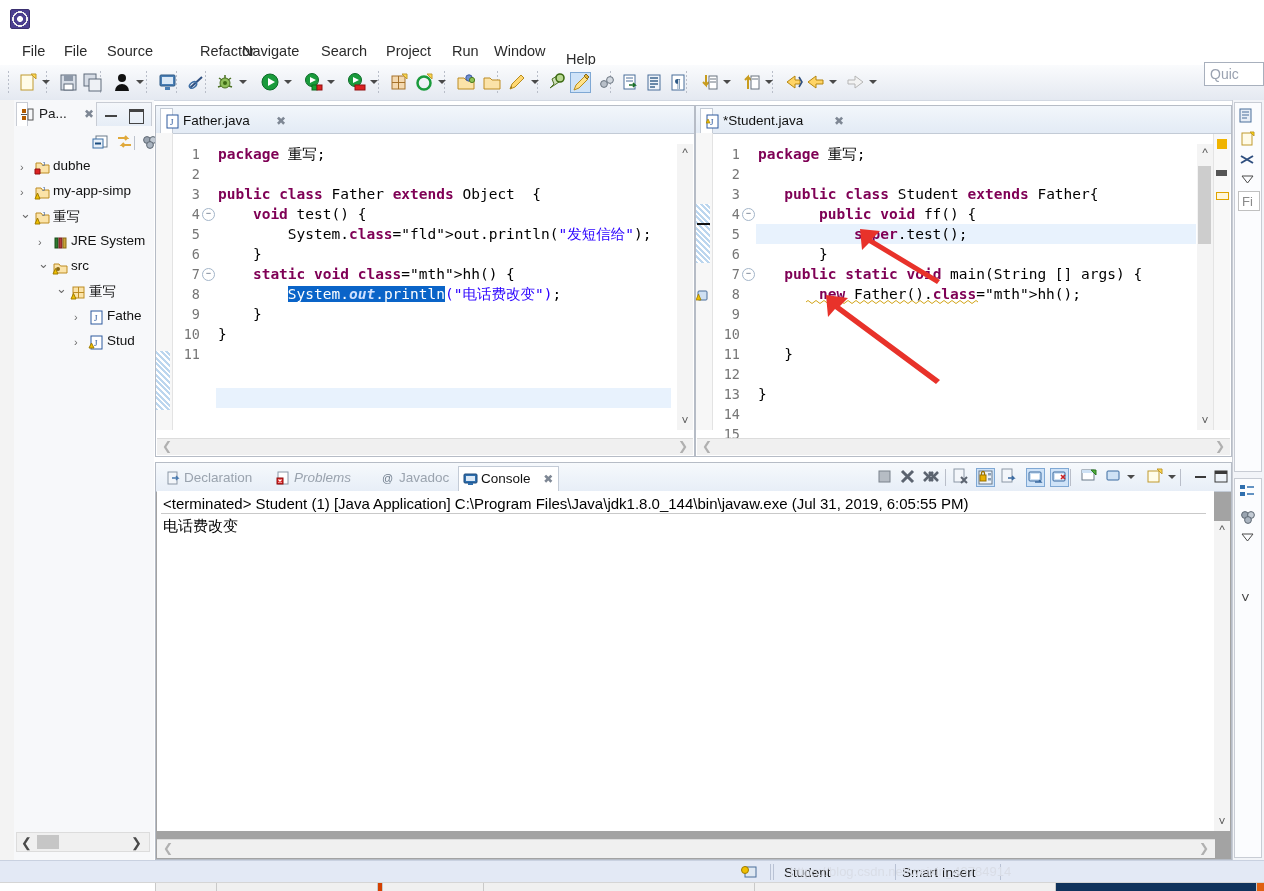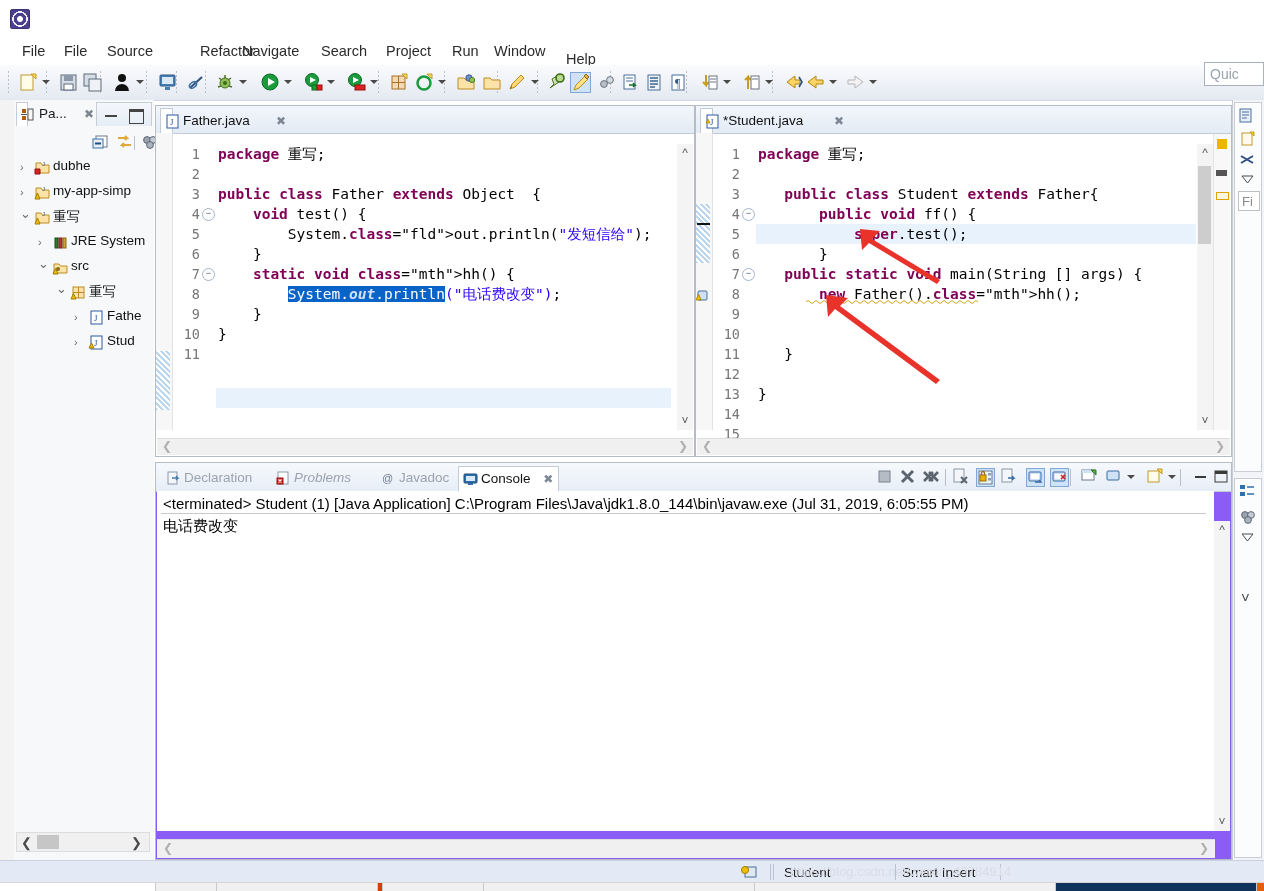--- a/index.html
+++ b/index.html
@@ -65,21 +65,21 @@
   .sel{background:#0a64c8;color:#fff;}
   .hl-line{position:absolute;background:#e8f2fd;}
   .ln{position:relative;height:20px;line-height:20px;}
   .fold{position:absolute;width:11px;height:11px;border:1px solid #a3b5c9;border-radius:50%;
      background:#fff;color:#44536b;font-size:9px;line-height:9px;text-align:center;}
   .hsb{position:absolute;height:16px;background:#f0f0f0;border-top:1px solid #dcdcdc;}
   .vsb{position:absolute;width:16px;background:#f4f4f4;}
   .vsb-thumb{position:absolute;left:1px;width:13px;background:#cdcdcd;}
   .arrow-ch{position:absolute;color:#5a5a5a;font-size:12px;text-align:center;width:16px;}
   
-  #console-panel{left:155px;top:462px;width:1077px;height:398px;background:#8b5cf6;
+  #console-panel{left:155px;top:462px;width:1077px;height:398px;background:#a3a3a3;
      border:1px solid #b6bcc6;box-sizing:border-box;}
   #console-tabstrip{position:absolute;left:0;top:0;width:100%;height:28px;
      background:linear-gradient(180deg,#f6f9fc,#e7eef7);border-bottom:1px solid #c3cbd6;}
   .cons-tab{position:absolute;top:3px;height:25px;padding:3px 5px 0 4px;box-sizing:border-box;
      white-space:nowrap;font-size:13.5px;color:#9aa3ae;}
   .cons-tab.active{background:#fff;border:1px solid #c3cbd6;border-bottom:none;color:#111;}
   .ct-ico{position:absolute;top:5px;width:15px;height:15px;}
   #console-body{position:absolute;left:1px;top:28px;width:1057px;height:340px;background:#fff;}
   .cons-line{position:absolute;left:6px;font-size:15px;color:#000;white-space:nowrap;}
   

